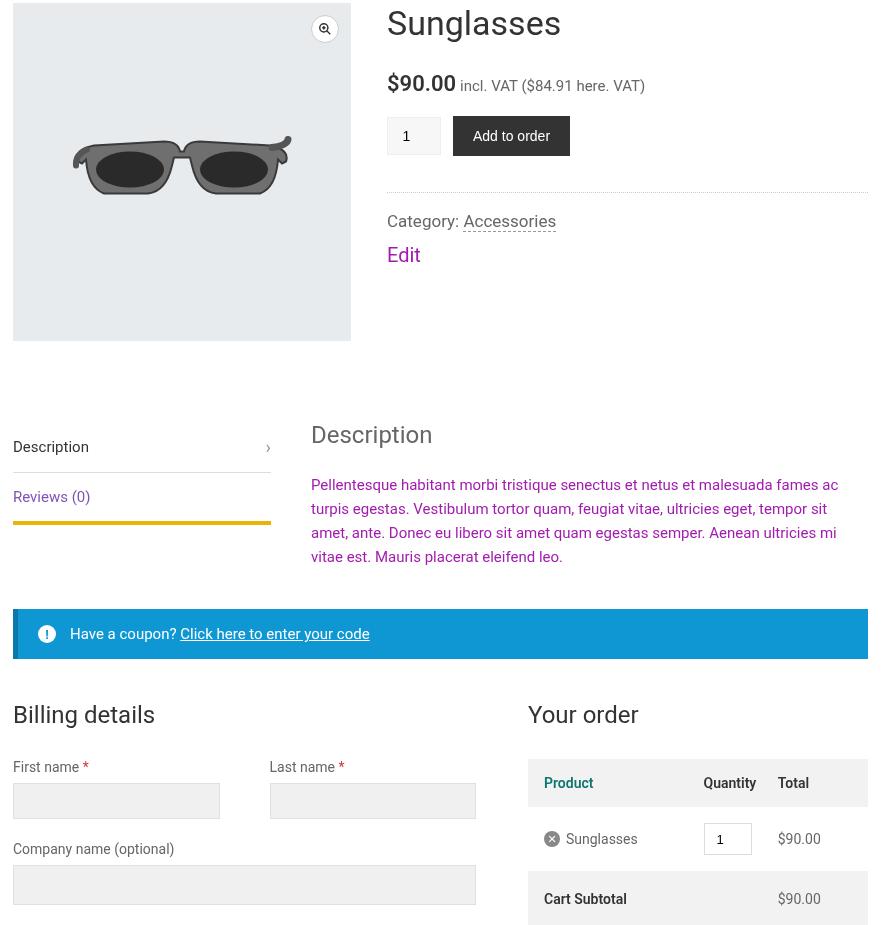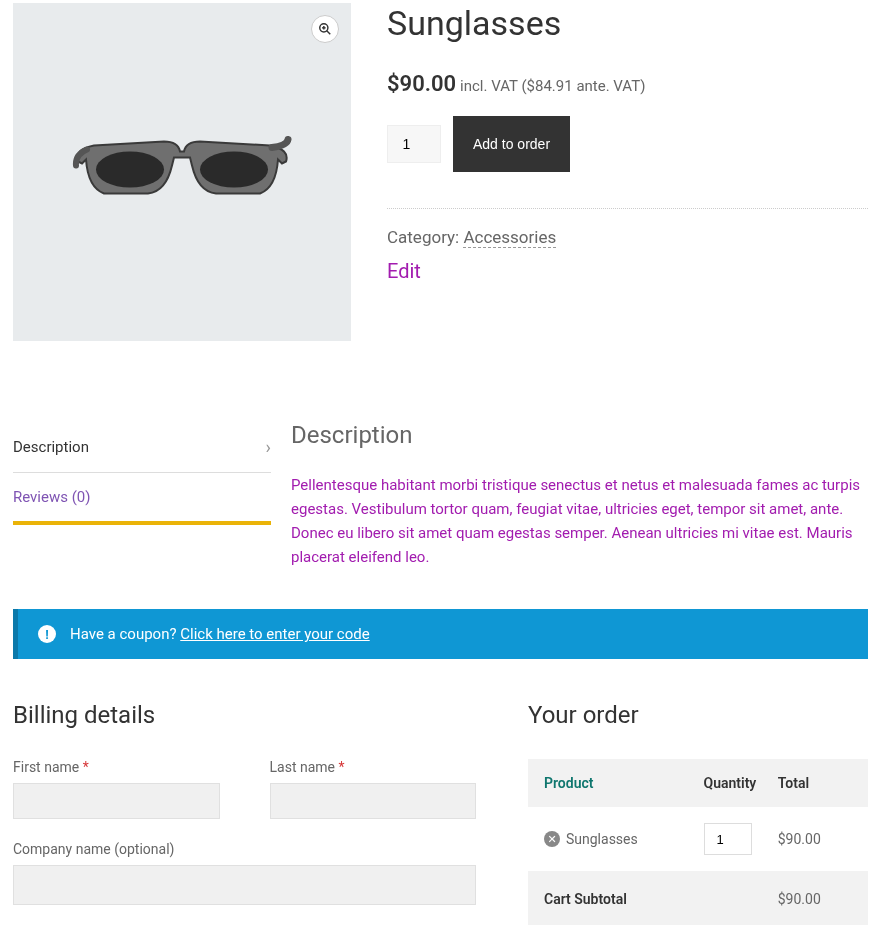--- a/index.html
+++ b/index.html
@@ -11,26 +11,26 @@
   .zoom-btn { position: absolute; top: 12px; right: 12px; width: 28px; height: 28px; border-radius: 50%; background: #fff; border: 1px solid #ccc; display: flex; align-items: center; justify-content: center; cursor: pointer; font-size: 14px; }
   .sunglasses-img { position: absolute; top: 50%; left: 50%; transform: translate(-50%, -55%); }
 
   .summary { flex: 1; }
   .product-title { font-size: 34px; font-weight: 400; color: #333; margin-bottom: 28px; }
   .price-line { color: #333; margin-bottom: 20px; }
   .price-line .main { font-size: 22px; font-weight: 600; }
   .price-line .extra { font-size: 15px; color: #666; }
   .cart-row { display: flex; gap: 12px; align-items: center; padding-bottom: 36px; border-bottom: 1px dotted #ccc; margin-bottom: 18px; }
   .qty-input { width: 54px; height: 38px; border: 1px solid #eee; background: #f7f7f7; text-align: center; font-size: 14px; padding: 0 2px; }
-  .add-btn { background: #333; color: #fff; border: none; height: 56px; padding: 0 20px; font-size: 14px; font-weight: 500; cursor: pointer; }
+  .add-btn { background: #333; color: #fff; border: none; height: 40px; padding: 0 20px; font-size: 14px; font-weight: 500; cursor: pointer; }
   .meta { font-size: 17px; color: #666; margin-bottom: 12px; }
   .meta a { color: #666; border-bottom: 1px dashed #999; }
   .edit-link { color: #a21caf; font-size: 20px; }
 
-  .tabs-area { display: flex; gap: 20px; padding: 80px 13px 40px 13px; }
+  .tabs-area { display: flex; gap: 40px; padding: 80px 13px 40px 13px; }
   .tab-list { width: 258px; flex-shrink: 0; }
   .tab-item { display: flex; justify-content: space-between; align-items: center; padding: 15px 0; font-size: 15px; cursor: pointer; }
   .tab-item.active { color: #333; border-bottom: 1px solid #ddd; }
   .tab-item.active::after { content: "›"; color: #999; font-size: 18px; }
   .tab-item.inactive { color: #7f54b3; border-bottom: 4px solid #eab308; }
   .tab-panel { flex: 1; }
   .tab-panel h2 { font-size: 24px; font-weight: 400; color: #666; margin-bottom: 24px; }
   .tab-panel p { font-size: 15px; line-height: 1.6; color: #a21caf; }
 
   .checkout-area { padding: 0 13px 20px 13px; }
@@ -85,21 +85,21 @@
         <path d="M 200 8 Q 215 6 216 0" fill="none" stroke="#555" stroke-width="7" stroke-linecap="round"></path>
         <path d="M 15 10 Q 3 15 4 26" fill="none" stroke="#555" stroke-width="6" stroke-linecap="round"></path>
       </g>
     </svg>
   </div>
 
   <div class="summary">
     <h1 class="product-title">Sunglasses</h1>
     <p class="price-line">
       <span class="main"><span>$</span><span>90.00</span></span>
-      <span class="extra"> <span>incl. VAT</span> (<span>$84.91</span> <span>ante. VAT</span>)</span>
+      <span class="extra"> <span>incl. VAT</span> (<span>$84.91</span> <span>here. VAT</span>)</span>
     </p>
     <div class="cart-row">
       <input type="number" class="qty-input" value="1" style="">
       <button class="add-btn">Add to order</button>
     </div>
     <div class="meta">
       <span>Category:</span>
       <a href="#">Accessories</a>
     </div>
     <a href="#" class="edit-link">Edit</a>

